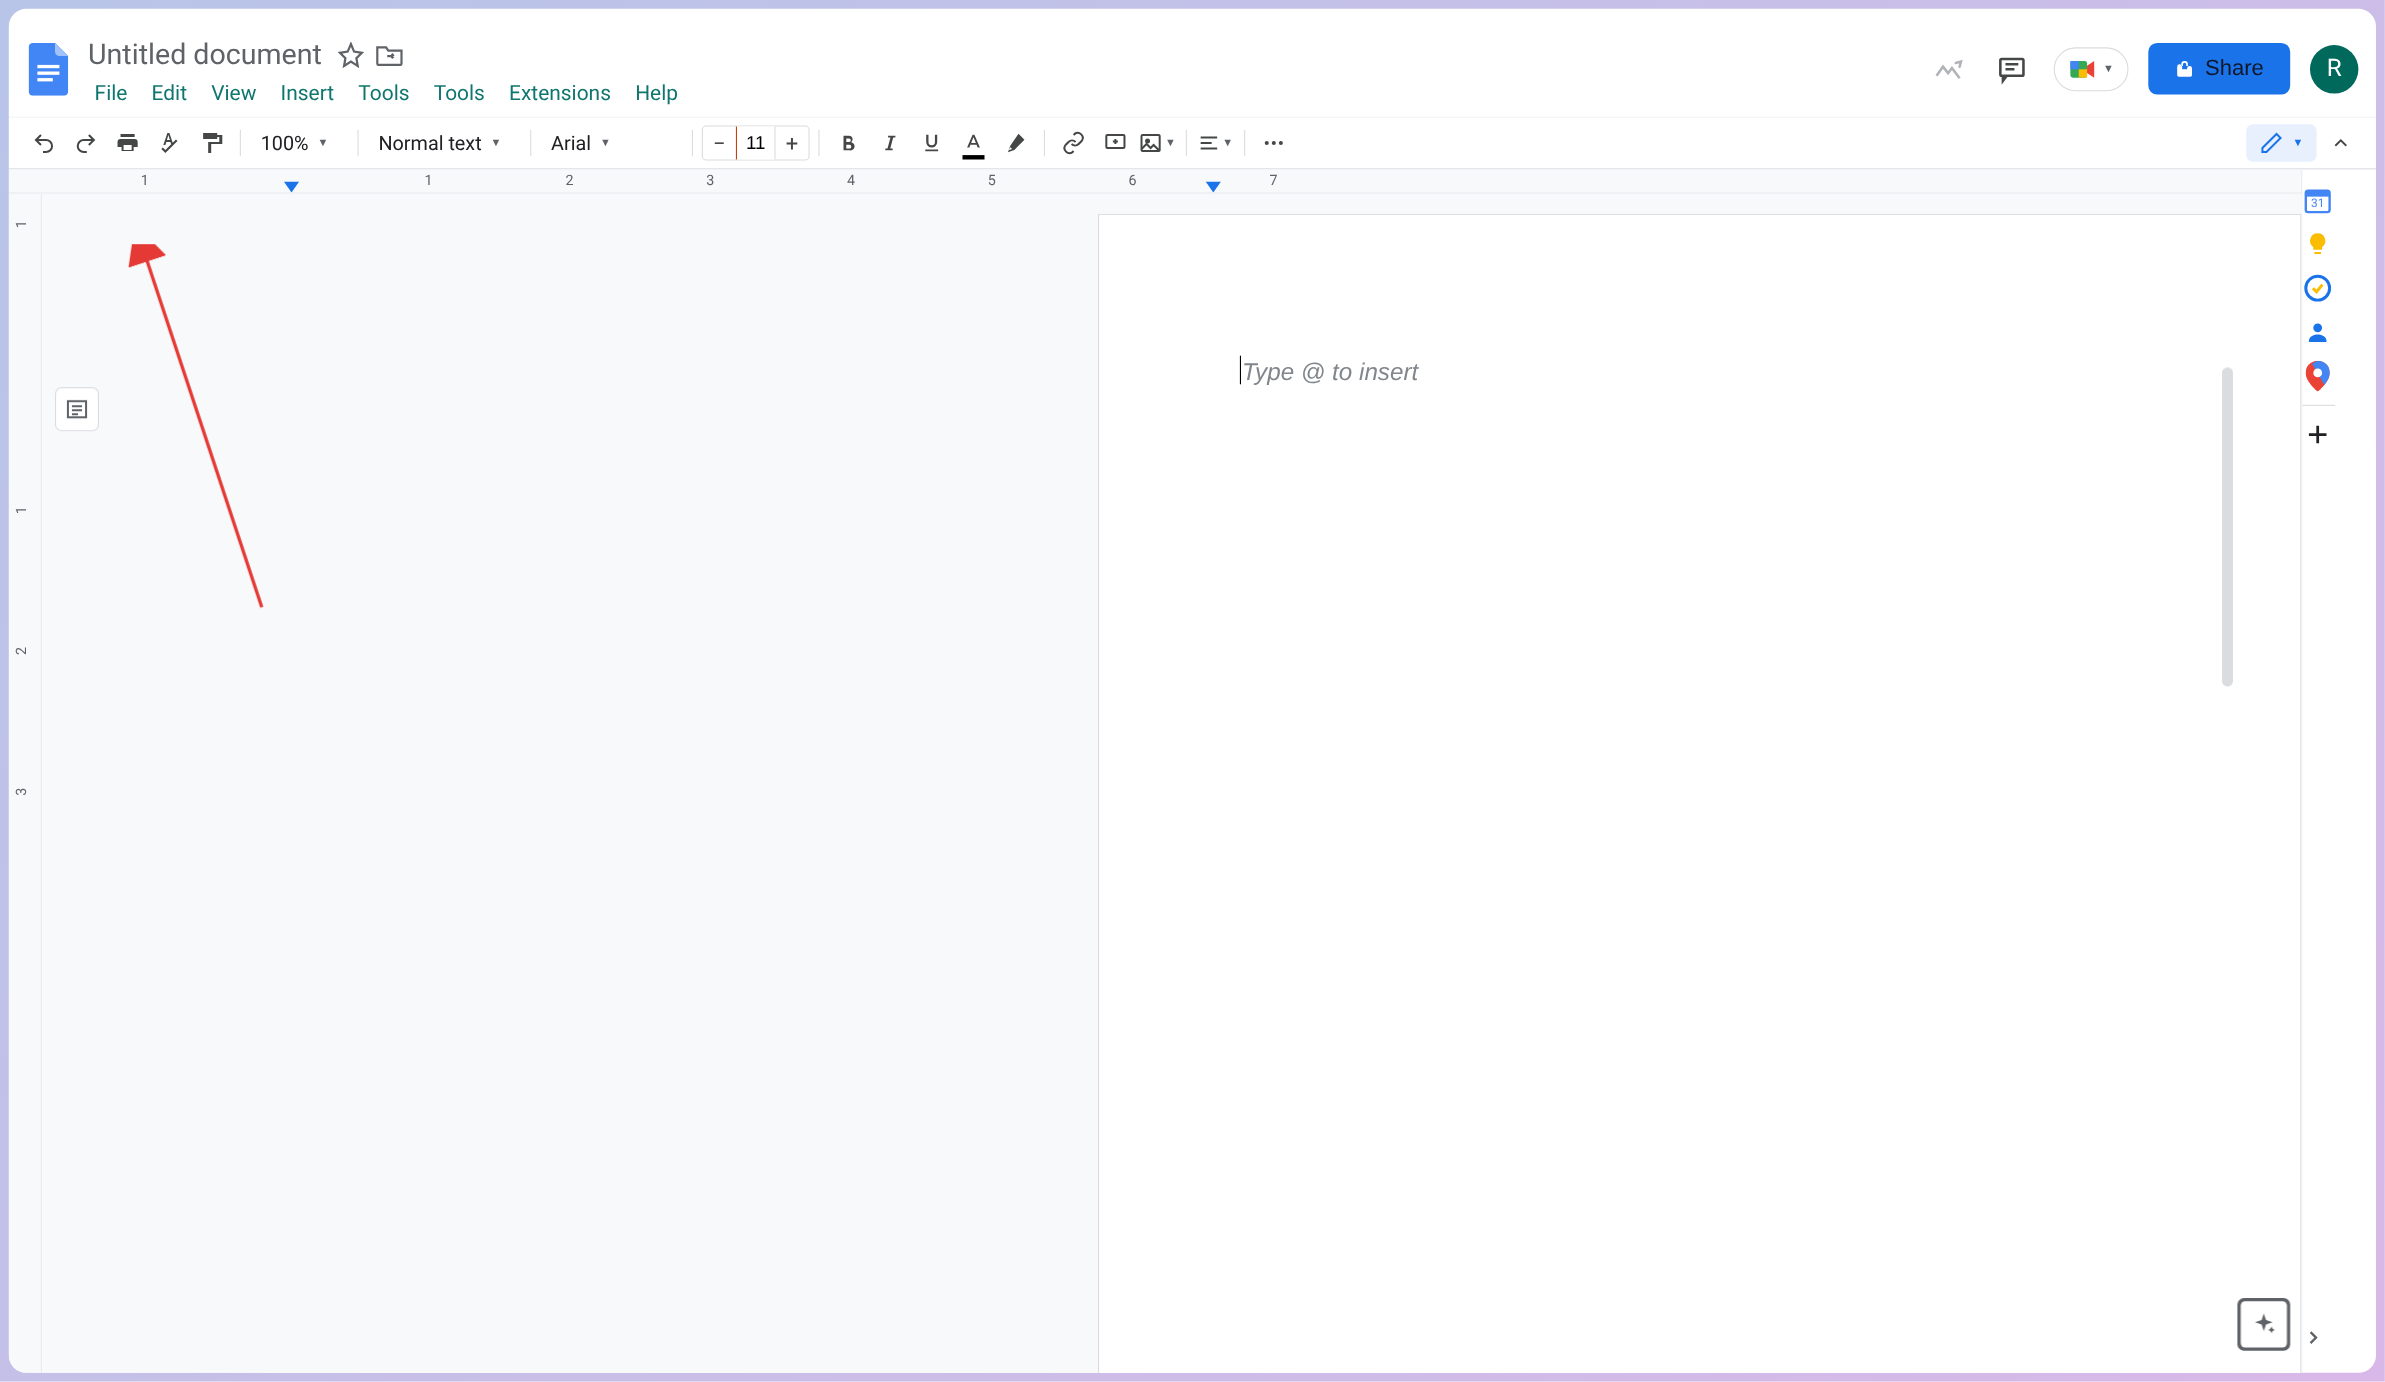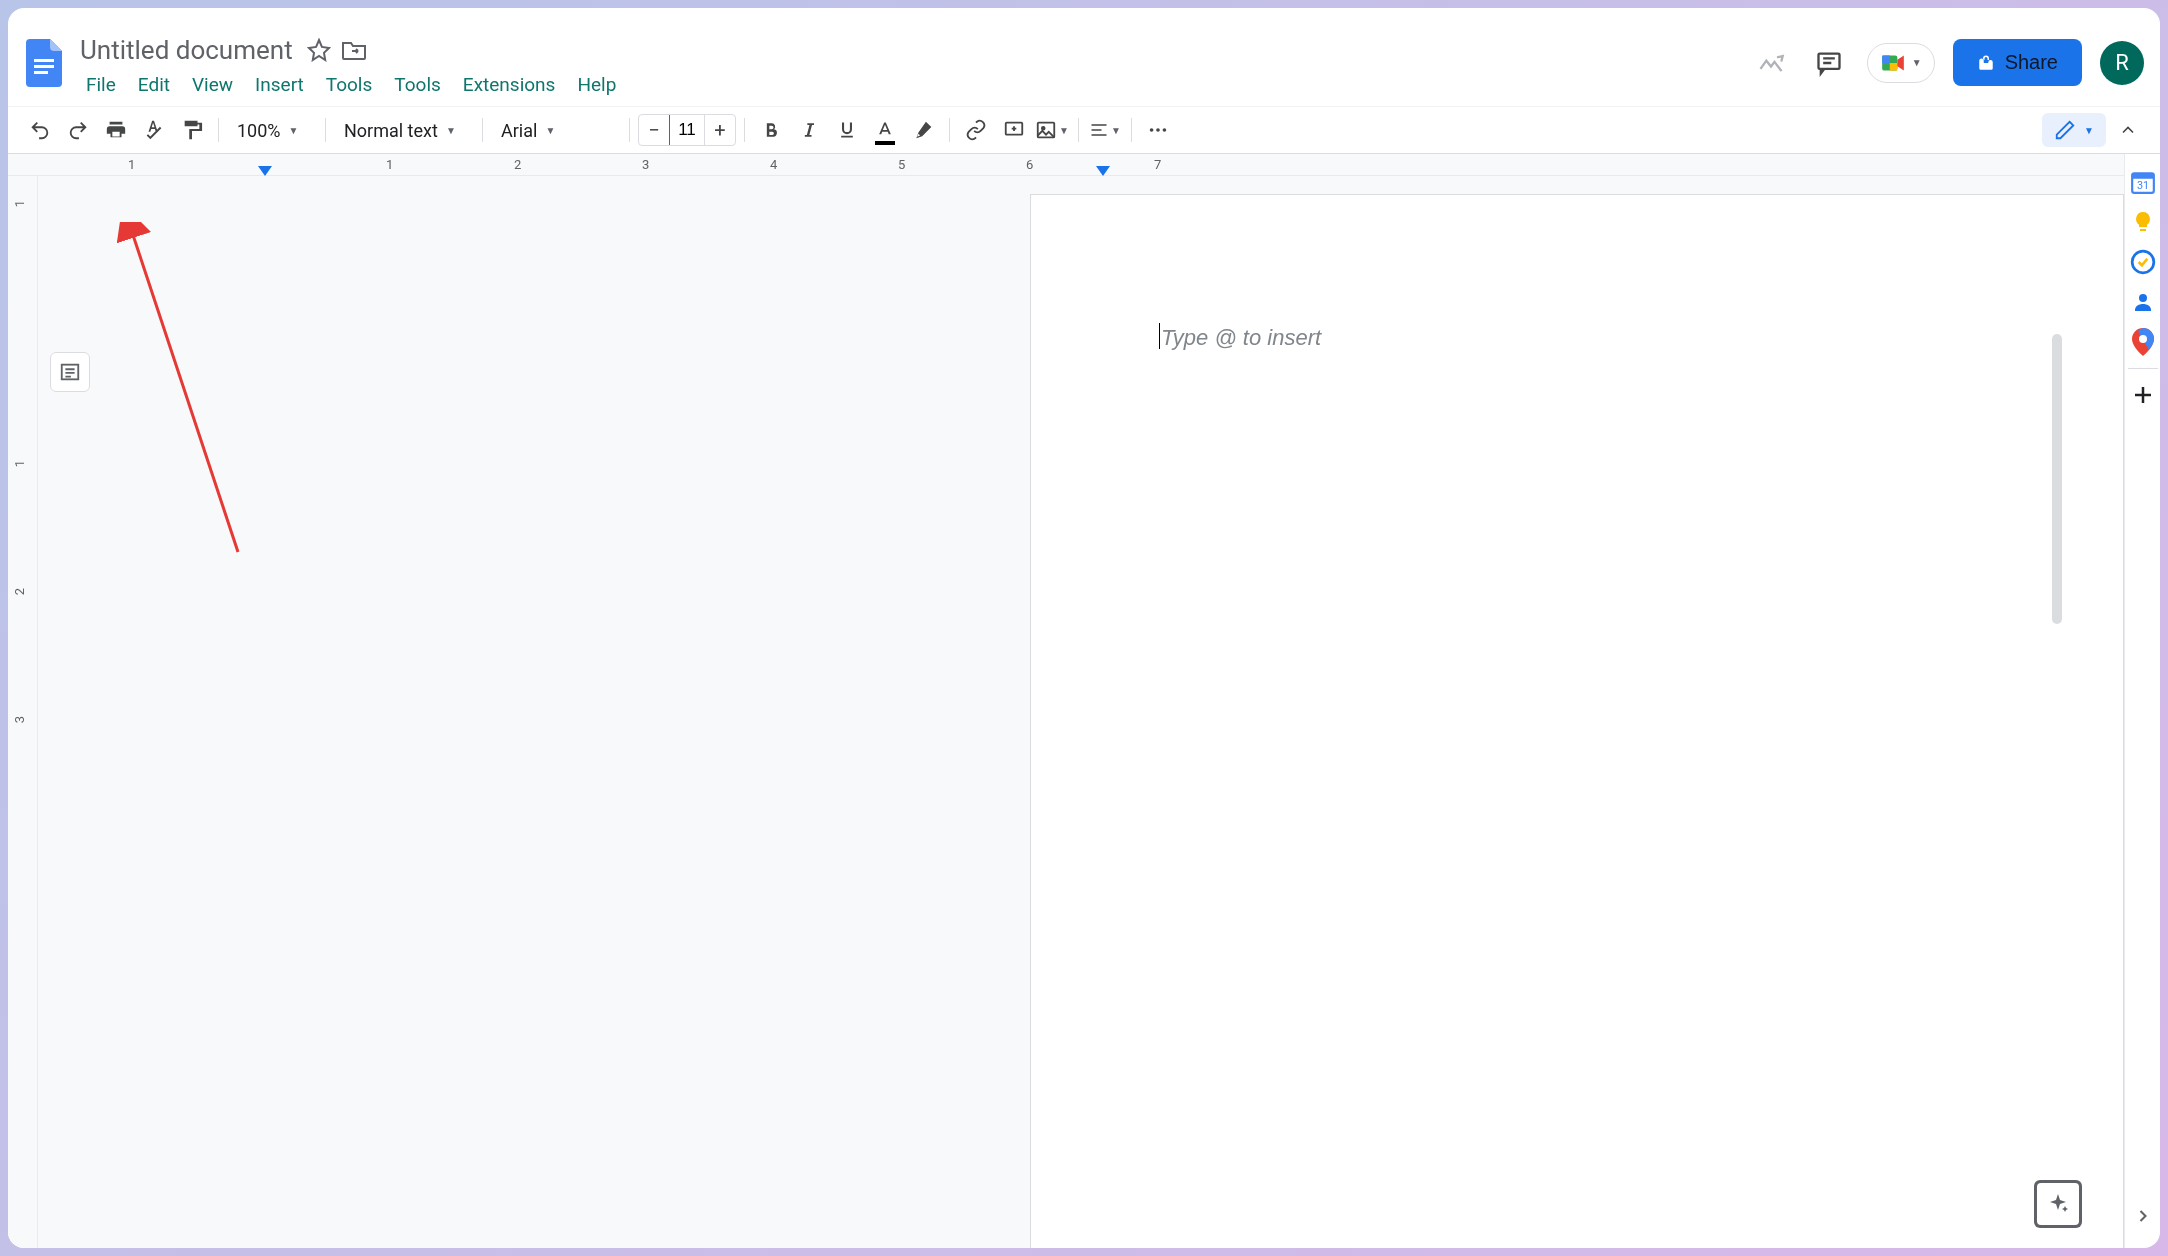--- a/index.html
+++ b/index.html
@@ -283,25 +283,25 @@
   border: 1px solid #dadce0;
   border-radius: 6px;
   display: flex;
   align-items: center;
   justify-content: center;
   color: #5f6368;
   cursor: pointer;
   background: #fff;
 }
 .side-panel {
-  width: 36px;
+  width: 68px;
   border-left: 1px solid #e8eaed;
   display: flex;
   flex-direction: column;
-  align-items: center;
+  align-items: flex-start;
   padding-top: 14px;
   gap: 12px;
 }
 .side-icon {
   width: 28px;
   height: 28px;
   cursor: pointer;
   display: flex;
   align-items: center;
   justify-content: center;

